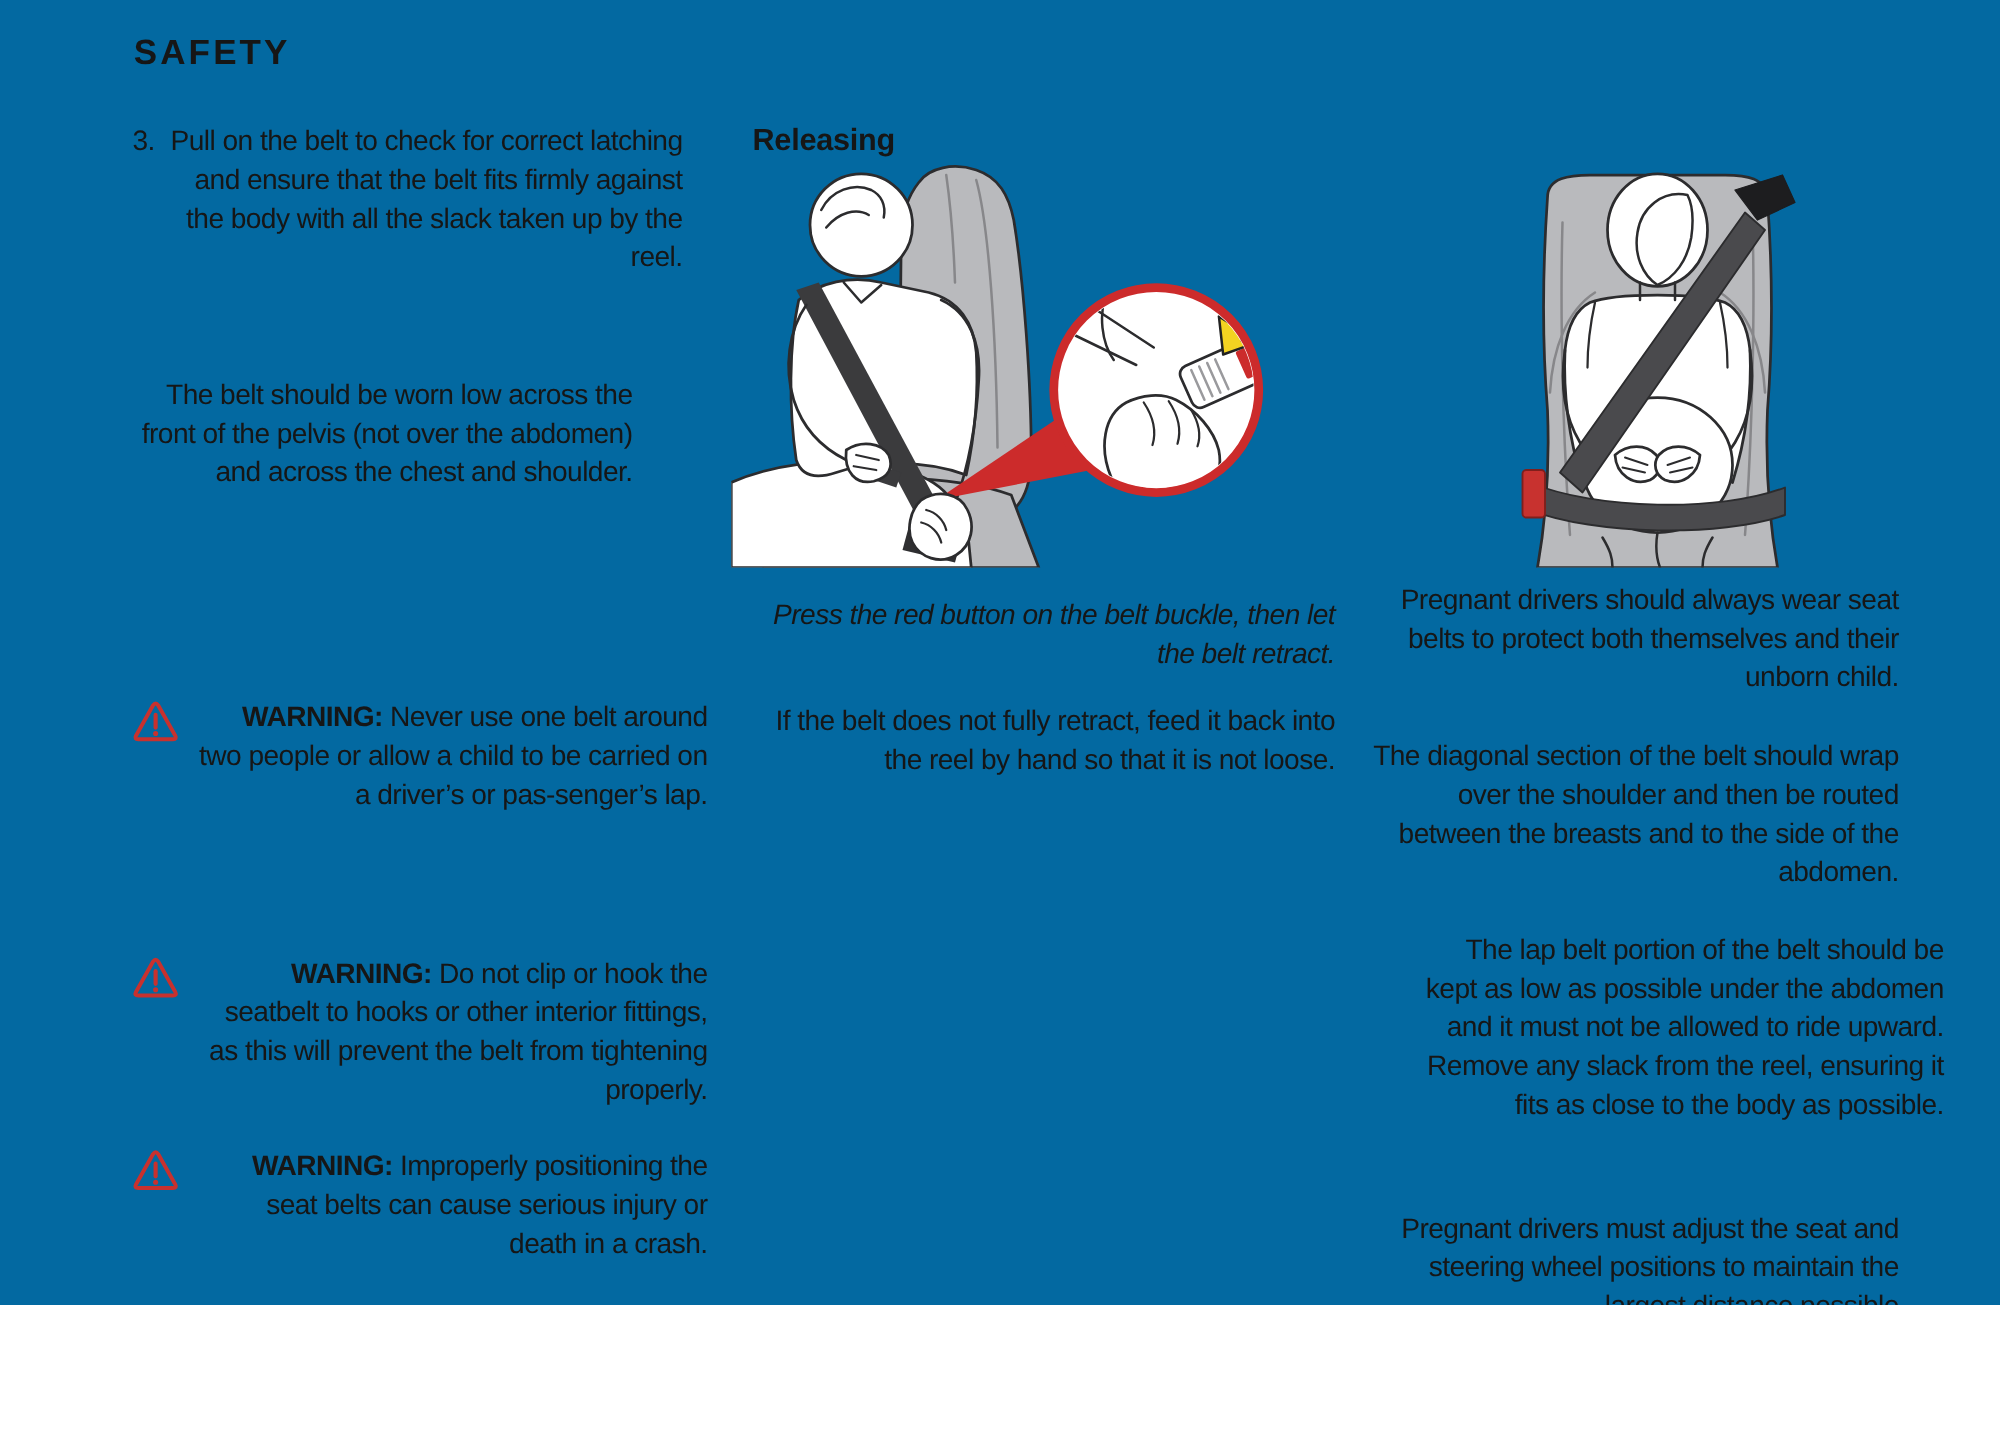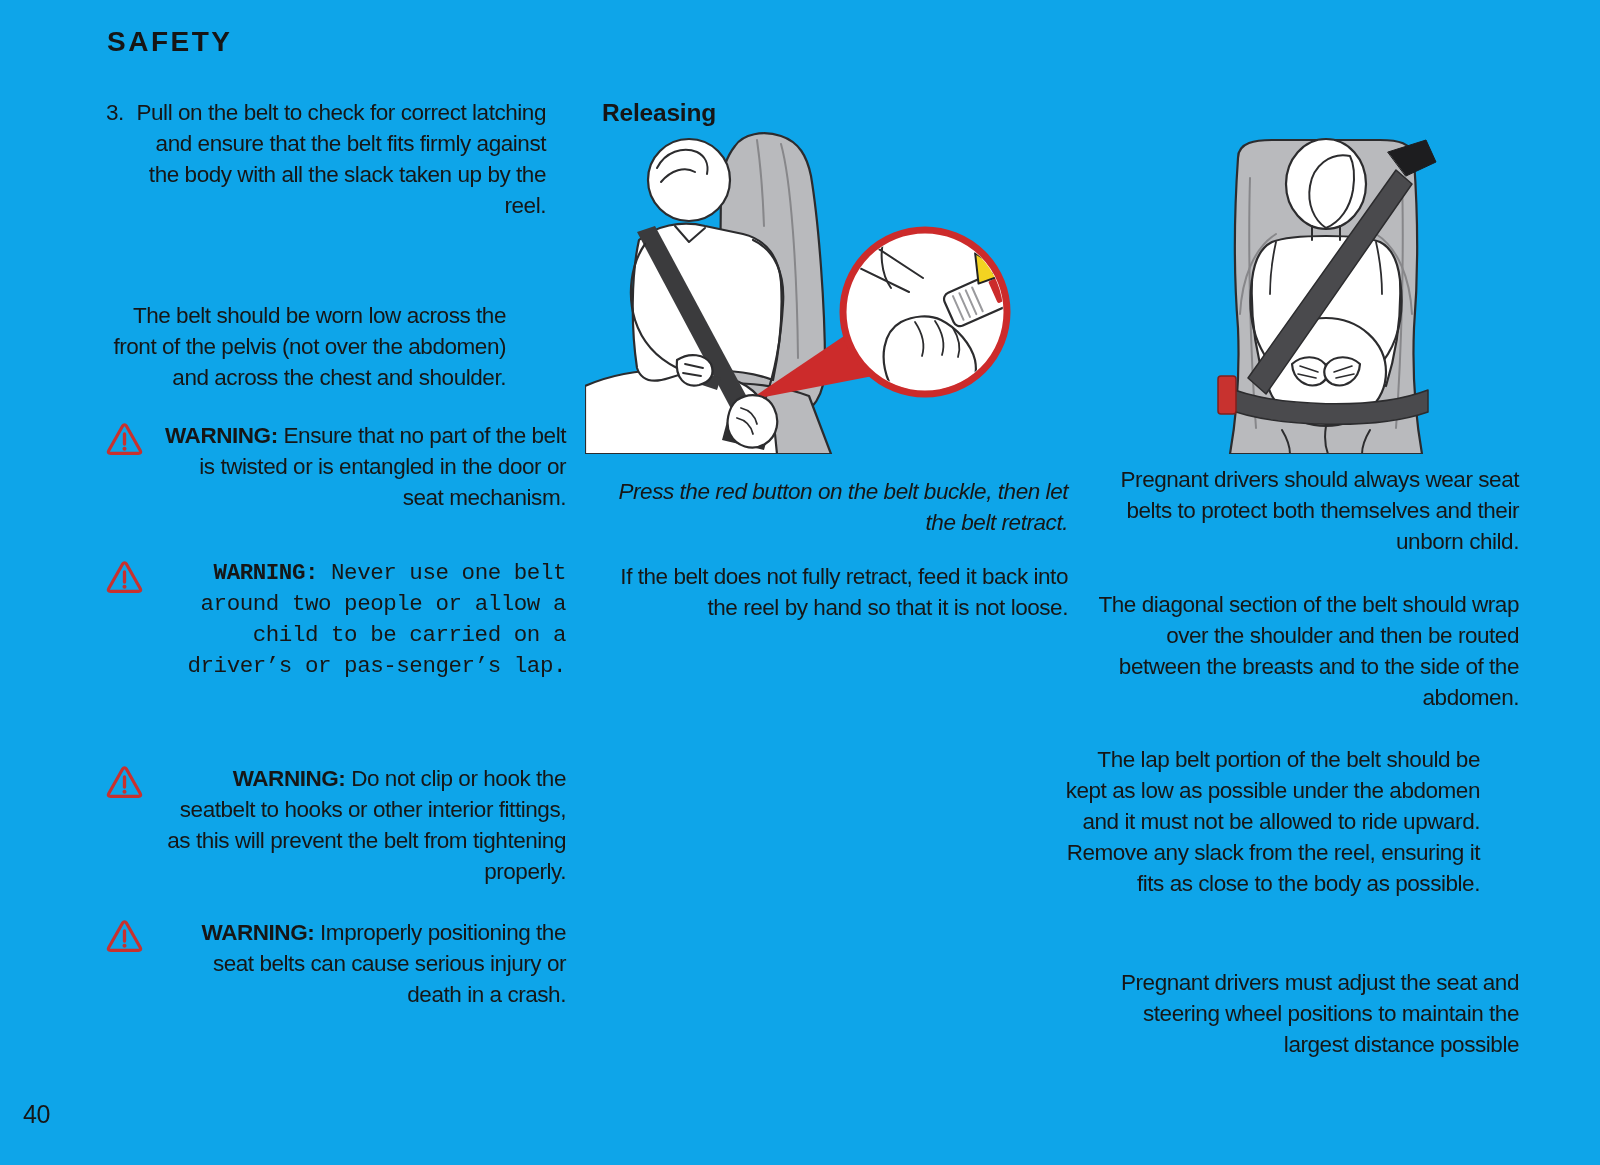--- a/index.html
+++ b/index.html
@@ -1,16 +1,16 @@
 <!DOCTYPE html>
 <html><head>
 <meta charset="utf-8">
 <style>
   html,body{margin:0;padding:0;background:#ffffff;}
-  .page{position:relative;width:1600px;height:1165px;background:#0ea5e9;overflow:hidden;
+  .page{position:relative;width:1600px;height:1044px;background:#0369a1;overflow:hidden;
         font-family:"Liberation Sans", sans-serif;color:#161616;}
   .section-title{position:absolute;left:107px;top:26px;font-size:28px;font-weight:bold;
         letter-spacing:2.5px;}
   .col-heading{position:absolute;font-size:24.5px;font-weight:bold;letter-spacing:-0.2px;}
   .body-text{font-size:22.5px;line-height:31px;letter-spacing:-0.45px;}
   .abs{position:absolute;}
   .numbered{display:flex;}
   .numbered .num{width:26px;flex:none;}
   .numbered .ntext{width:414px;}
   .warning{position:absolute;left:106px;display:flex;gap:13px;width:460px;}
@@ -28,32 +28,22 @@
 
   <div class="section-title">SAFETY</div>
 
   <div class="abs body-text numbered" style="left:106px;top:97px;">
     <span class="num">3.</span>
     <p class="ntext">Pull on the belt to check for correct latching and ensure that the belt fits firmly against the body with all the slack taken up by the reel.</p>
   </div>
 
   <p class="abs body-text" style="left:106px;top:264px;width:400px;margin-top:36px;">The belt should be worn low across the front of the pelvis (not over the abdomen) and across the chest and shoulder.</p>
 
-  <div class="warning body-text" style="top:420px;">
-    <span class="w-icon">
-      <svg width="37" height="34" viewBox="0 0 40 36" fill="none">
-        <path d="M17.8,4.2 Q20,1 22.2,4.2 L37,30.5 Q38.6,33.6 35,33.6 L5,33.6 Q1.4,33.6 3,30.5 Z" stroke="#c8312e" stroke-width="3.4" stroke-linejoin="round"></path>
-        <line x1="20" y1="12.5" x2="20" y2="23.5" stroke="#c8312e" stroke-width="3.6" stroke-linecap="round"></line>
-        <circle cx="20" cy="28.6" r="2.2" fill="#c8312e"></circle>
-      </svg>
-    </span>
-    <p class="w-text"><b class="w-label">WARNING:</b><span> Ensure that no part of the belt is twisted or is entangled in the door or seat mechanism.</span></p>
-  </div>
 
-  <div class="warning body-text" style="top:558px;font-family:Liberation Mono, monospace;">
+  <div class="warning body-text" style="top:558px;">
     <span class="w-icon">
       <svg width="37" height="34" viewBox="0 0 40 36" fill="none">
         <path d="M17.8,4.2 Q20,1 22.2,4.2 L37,30.5 Q38.6,33.6 35,33.6 L5,33.6 Q1.4,33.6 3,30.5 Z" stroke="#c8312e" stroke-width="3.4" stroke-linejoin="round"></path>
         <line x1="20" y1="12.5" x2="20" y2="23.5" stroke="#c8312e" stroke-width="3.6" stroke-linecap="round"></line>
         <circle cx="20" cy="28.6" r="2.2" fill="#c8312e"></circle>
       </svg>
     </span>
     <p class="w-text"><b class="w-label">WARNING:</b><span> Never use one belt around two people or allow a child to be carried on a driver’s or pas-senger’s lap.</span></p>
   </div>
 
@@ -169,18 +159,18 @@
 
       <path d="M112,236 C122,227 137,227 145,236 C150,243 148,252 140,256 C127,261 113,252 112,236 Z" fill="#ffffff" stroke="#2c2c2e" stroke-width="2.2"></path>
       <path d="M120,238 L138,244 M118,246 L136,250" stroke="#2c2c2e" stroke-width="1.6"></path>
       <path d="M180,236 C170,227 155,227 147,236 C142,243 144,252 152,256 C165,261 179,252 180,236 Z" fill="#ffffff" stroke="#2c2c2e" stroke-width="2.2"></path>
       <path d="M172,238 L154,244 M174,246 L156,250" stroke="#2c2c2e" stroke-width="1.6"></path>
     </svg>
   </div>
 
   <p class="abs body-text" style="left:1095px;top:464px;width:424px;">Pregnant drivers should always wear seat belts to protect both themselves and their unborn child.</p>
   <p class="abs body-text" style="left:1095px;top:589px;width:424px;">The diagonal section of the belt should wrap over the shoulder and then be routed between the breasts and to the side of the abdomen.</p>
-  <p class="abs body-text" style="left:1056px;top:744px;width:424px;">The lap belt portion of the belt should be kept as low as possible under the abdomen and it must not be allowed to ride upward. Remove any slack from the reel, ensuring it fits as close to the body as possible.</p>
+  <p class="abs body-text" style="left:1131px;top:744px;width:424px;">The lap belt portion of the belt should be kept as low as possible under the abdomen and it must not be allowed to ride upward. Remove any slack from the reel, ensuring it fits as close to the body as possible.</p>
   <p class="abs body-text" style="left:1095px;top:967px;width:424px;">Pregnant drivers must adjust the seat and steering wheel positions to maintain the largest distance possible</p>
 
   <div class="page-number">40</div>
 
 </div>
 
 </body></html>

